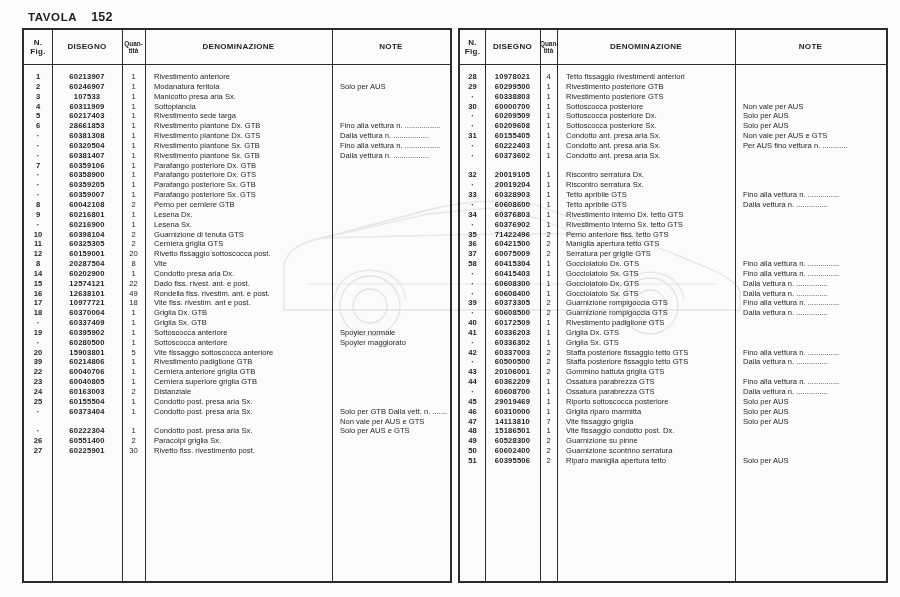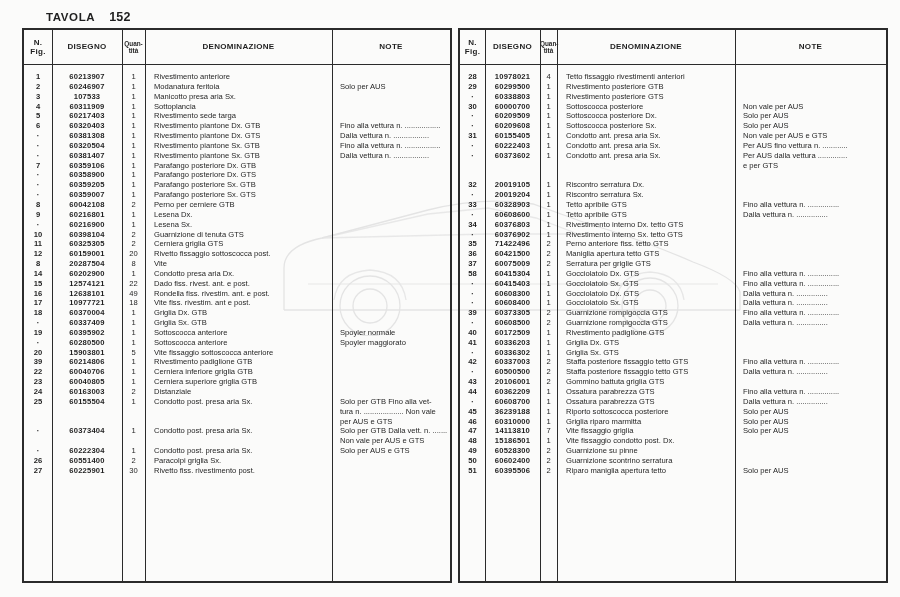--- a/index.html
+++ b/index.html
@@ -1,21 +1,21 @@
 <!DOCTYPE html>
 <html style="--paper: #fbfbfa; --ink: #1f1f1f; --border: #2b2b2b; --watermark: #e4e4e4;"><head>
 <meta charset="utf-8">
 <style>
   :root{
     --paper:#fbfbfa; --ink:#1f1f1f; --border:#2b2b2b; --watermark:#e4e4e4;
   }
   html,body{margin:0;padding:0;}
   body{font-family:"Liberation Sans", sans-serif; background:#e9e9e9;}
   .page{position:relative;width:900px;height:597px;background:var(--paper);overflow:hidden;color:var(--ink);}
-  .title{position:absolute;left:46px;top:10px;font-weight:700;font-size:11.5px;letter-spacing:.6px;}
+  .title{position:absolute;left:28px;top:10px;font-weight:700;font-size:11.5px;letter-spacing:.6px;}
   .title .num{font-size:12.5px;margin-left:14px;letter-spacing:.2px;}
   .watermark{position:absolute;left:278px;top:188px;z-index:0;}
   .ptable{position:absolute;top:28px;width:430px;height:555px;border:2px solid var(--border);box-sizing:border-box;background:transparent;z-index:1;}
   .ptable.left{left:22px;}
   .ptable.right{left:458px;}
   .vline{position:absolute;top:0;bottom:0;width:1px;background:var(--border);}
   .hline{position:absolute;left:0;right:0;top:34px;height:1px;background:var(--border);}
   .thead{display:grid;height:34px;align-items:center;text-align:center;font-weight:700;font-size:8px;line-height:1.15;}
   .left .thead, .left .row{grid-template-columns:28px 70px 23px 187px 118px;}
   .right .thead, .right .row{grid-template-columns:25px 55px 17px 178px 151px;}
@@ -103,21 +103,21 @@
         </div>
         <div class="row">
           <div class="c fig">5</div>
           <div class="c dis">60217403</div>
           <div class="c qty">1</div>
           <div class="c den">Rivestimento sede targa</div>
           <div class="c note"></div>
         </div>
         <div class="row">
           <div class="c fig">6</div>
-          <div class="c dis">60320403</div>
+          <div class="c dis">28661853</div>
           <div class="c qty">1</div>
           <div class="c den">Rivestimento piantone Dx. GTB</div>
           <div class="c note">Fino alla vettura n. .................</div>
         </div>
         <div class="row">
           <div class="c fig">·</div>
           <div class="c dis">60381308</div>
           <div class="c qty">1</div>
           <div class="c den">Rivestimento piantone Dx. GTS</div>
           <div class="c note">Dalla vettura n. .................</div>
@@ -280,21 +280,21 @@
           <div class="c fig">39</div>
           <div class="c dis">60214806</div>
           <div class="c qty">1</div>
           <div class="c den">Rivestimento padiglione GTB</div>
           <div class="c note"></div>
         </div>
         <div class="row">
           <div class="c fig">22</div>
           <div class="c dis">60040706</div>
           <div class="c qty">1</div>
-          <div class="c den">Cerniera inferiore griglia GTB</div>
+          <div class="c den">Cerniera anteriore griglia GTB</div>
           <div class="c note"></div>
         </div>
         <div class="row">
           <div class="c fig">23</div>
           <div class="c dis">60040805</div>
           <div class="c qty">1</div>
           <div class="c den">Cerniera superiore griglia GTB</div>
           <div class="c note"></div>
         </div>
         <div class="row">
@@ -302,21 +302,20 @@
           <div class="c dis">60163003</div>
           <div class="c qty">2</div>
           <div class="c den">Distanziale</div>
           <div class="c note"></div>
         </div>
         <div class="row">
           <div class="c fig">25</div>
           <div class="c dis">60155504</div>
           <div class="c qty">1</div>
           <div class="c den">Condotto post. presa aria Sx.</div>
-          <div class="c note">Solo per <b>GTB</b> Fino alla vet-<br>tura n. ................... Non vale<br>per <b>AUS</b> e <b>GTS</b></div>
         </div>
         <div class="row">
           <div class="c fig">·</div>
           <div class="c dis">60373404</div>
           <div class="c qty">1</div>
           <div class="c den">Condotto post. presa aria Sx.</div>
           <div class="c note">Solo per <b>GTB</b> Dalla vett. n. .......<br>Non vale per <b>AUS</b> e <b>GTS</b></div>
         </div>
         <div class="row">
           <div class="c fig">·</div>
@@ -412,21 +411,20 @@
           <div class="c dis">60222403</div>
           <div class="c qty">1</div>
           <div class="c den">Condotto ant. presa aria Sx.</div>
           <div class="c note">Per <b>AUS</b> fino vettura n. ............</div>
         </div>
         <div class="row">
           <div class="c fig">·</div>
           <div class="c dis">60373602</div>
           <div class="c qty">1</div>
           <div class="c den">Condotto ant. presa aria Sx.</div>
-          <div class="c note">Per <b>AUS</b> dalla vettura ..............<br>e per <b>GTS</b></div>
         </div>
         <div class="row spacer"></div>
         <div class="row">
           <div class="c fig">32</div>
           <div class="c dis">20019105</div>
           <div class="c qty">1</div>
           <div class="c den">Riscontro serratura Dx.</div>
           <div class="c note"></div>
         </div>
         <div class="row">
@@ -578,21 +576,21 @@
         </div>
         <div class="row">
           <div class="c fig">·</div>
           <div class="c dis">60608700</div>
           <div class="c qty">1</div>
           <div class="c den">Ossatura parabrezza GTS</div>
           <div class="c note">Dalla vettura n. ...............</div>
         </div>
         <div class="row">
           <div class="c fig">45</div>
-          <div class="c dis">36239188</div>
+          <div class="c dis">29019469</div>
           <div class="c qty">1</div>
           <div class="c den">Riporto sottoscocca posteriore</div>
           <div class="c note">Solo per <b>AUS</b></div>
         </div>
         <div class="row">
           <div class="c fig">46</div>
           <div class="c dis">60310000</div>
           <div class="c qty">1</div>
           <div class="c den">Griglia riparo marmitta</div>
           <div class="c note">Solo per <b>AUS</b></div>

